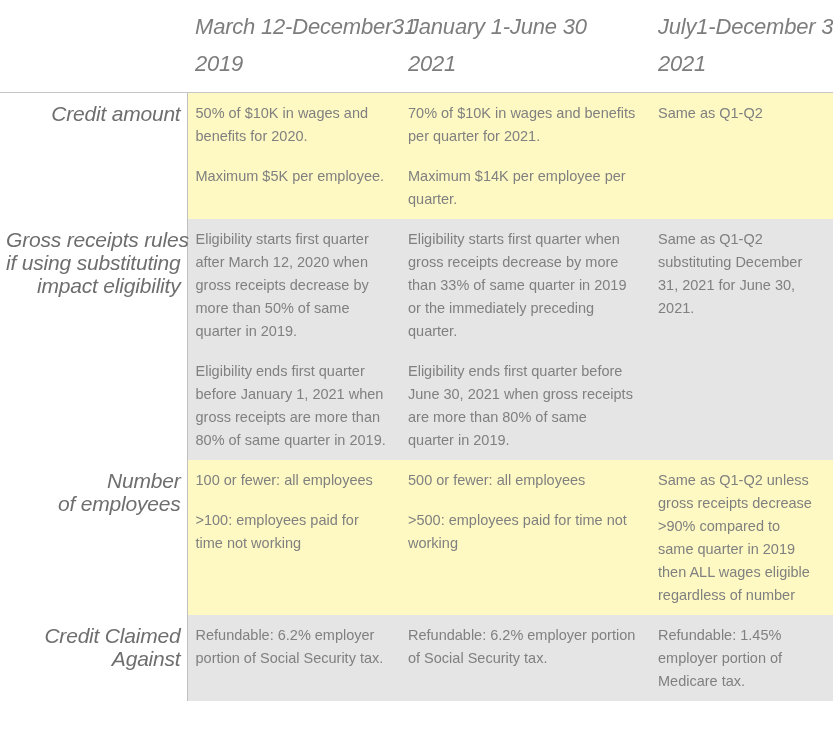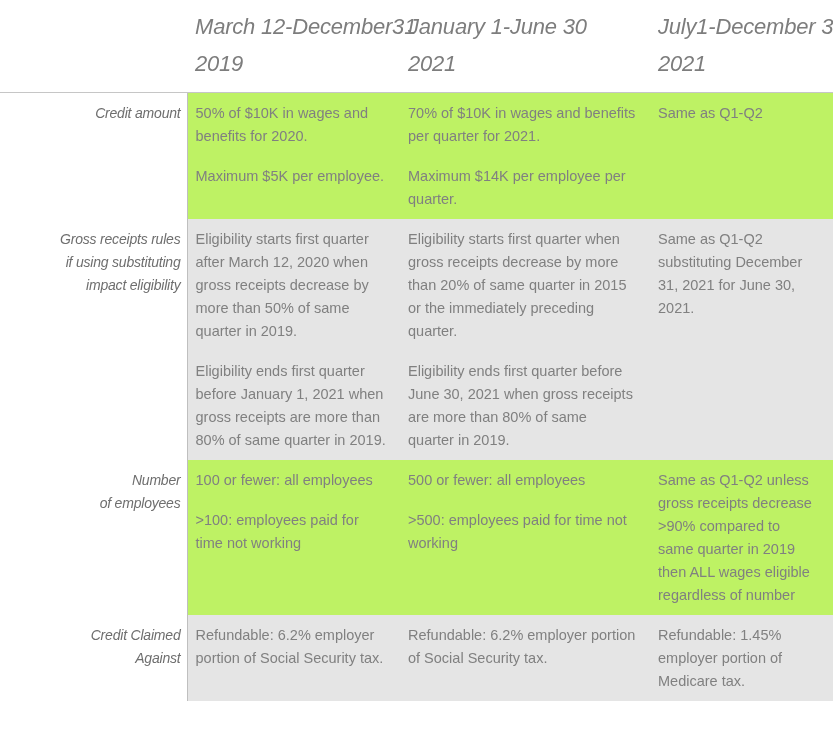--- a/index.html
+++ b/index.html
@@ -62,32 +62,32 @@
     vertical-align: top;
   }
   td.rowlabel {
     background: #ffffff;
     border-right: 1px solid #bfbfbf;
   }
   .rowlabel-inner {
     padding: 9px 6px 6px 6px;
     text-align: right;
     font-style: italic;
-    font-size: 14px;
+    font-size: 21px;
     line-height: 23px;
     color: #6e6e6e;
     letter-spacing: -0.2px;
   }
   .rowlabel-line { display: block; white-space: nowrap; }
 
   td.cell {
     background: #e5e5e5;
   }
   tr.shaded td.cell {
-    background: #bef264;
+    background: #fef9c3;
   }
   .cell-inner {
     padding: 9px 14px 8px 8px;
     font-size: 14.5px;
     line-height: 23px;
     color: #808080;
   }
   .cell-inner p {
     margin: 0 0 17px 0;
   }
@@ -175,21 +175,21 @@
           </div>
         </td>
         <td class="cell">
           <div class="cell-inner">
             <p>Eligibility starts first quarter after March 12, 2020 when gross receipts decrease by more than 50% of same quarter in 2019.</p>
             <p>Eligibility ends first quarter before January 1, 2021 when gross receipts are more than 80% of same quarter in 2019.</p>
           </div>
         </td>
         <td class="cell">
           <div class="cell-inner">
-            <p>Eligibility starts first quarter when gross receipts decrease by more than 20% of same quarter in 2015 or the immediately preceding quarter.</p>
+            <p>Eligibility starts first quarter when gross receipts decrease by more than 33% of same quarter in 2019 or the immediately preceding quarter.</p>
             <p>Eligibility ends first quarter before June 30, 2021 when gross receipts are more than 80% of same quarter in 2019.</p>
           </div>
         </td>
         <td class="cell">
           <div class="cell-inner">
             <p>Same as Q1-Q2 substituting December 31, 2021 for June 30, 2021.</p>
           </div>
         </td>
       </tr>
 

